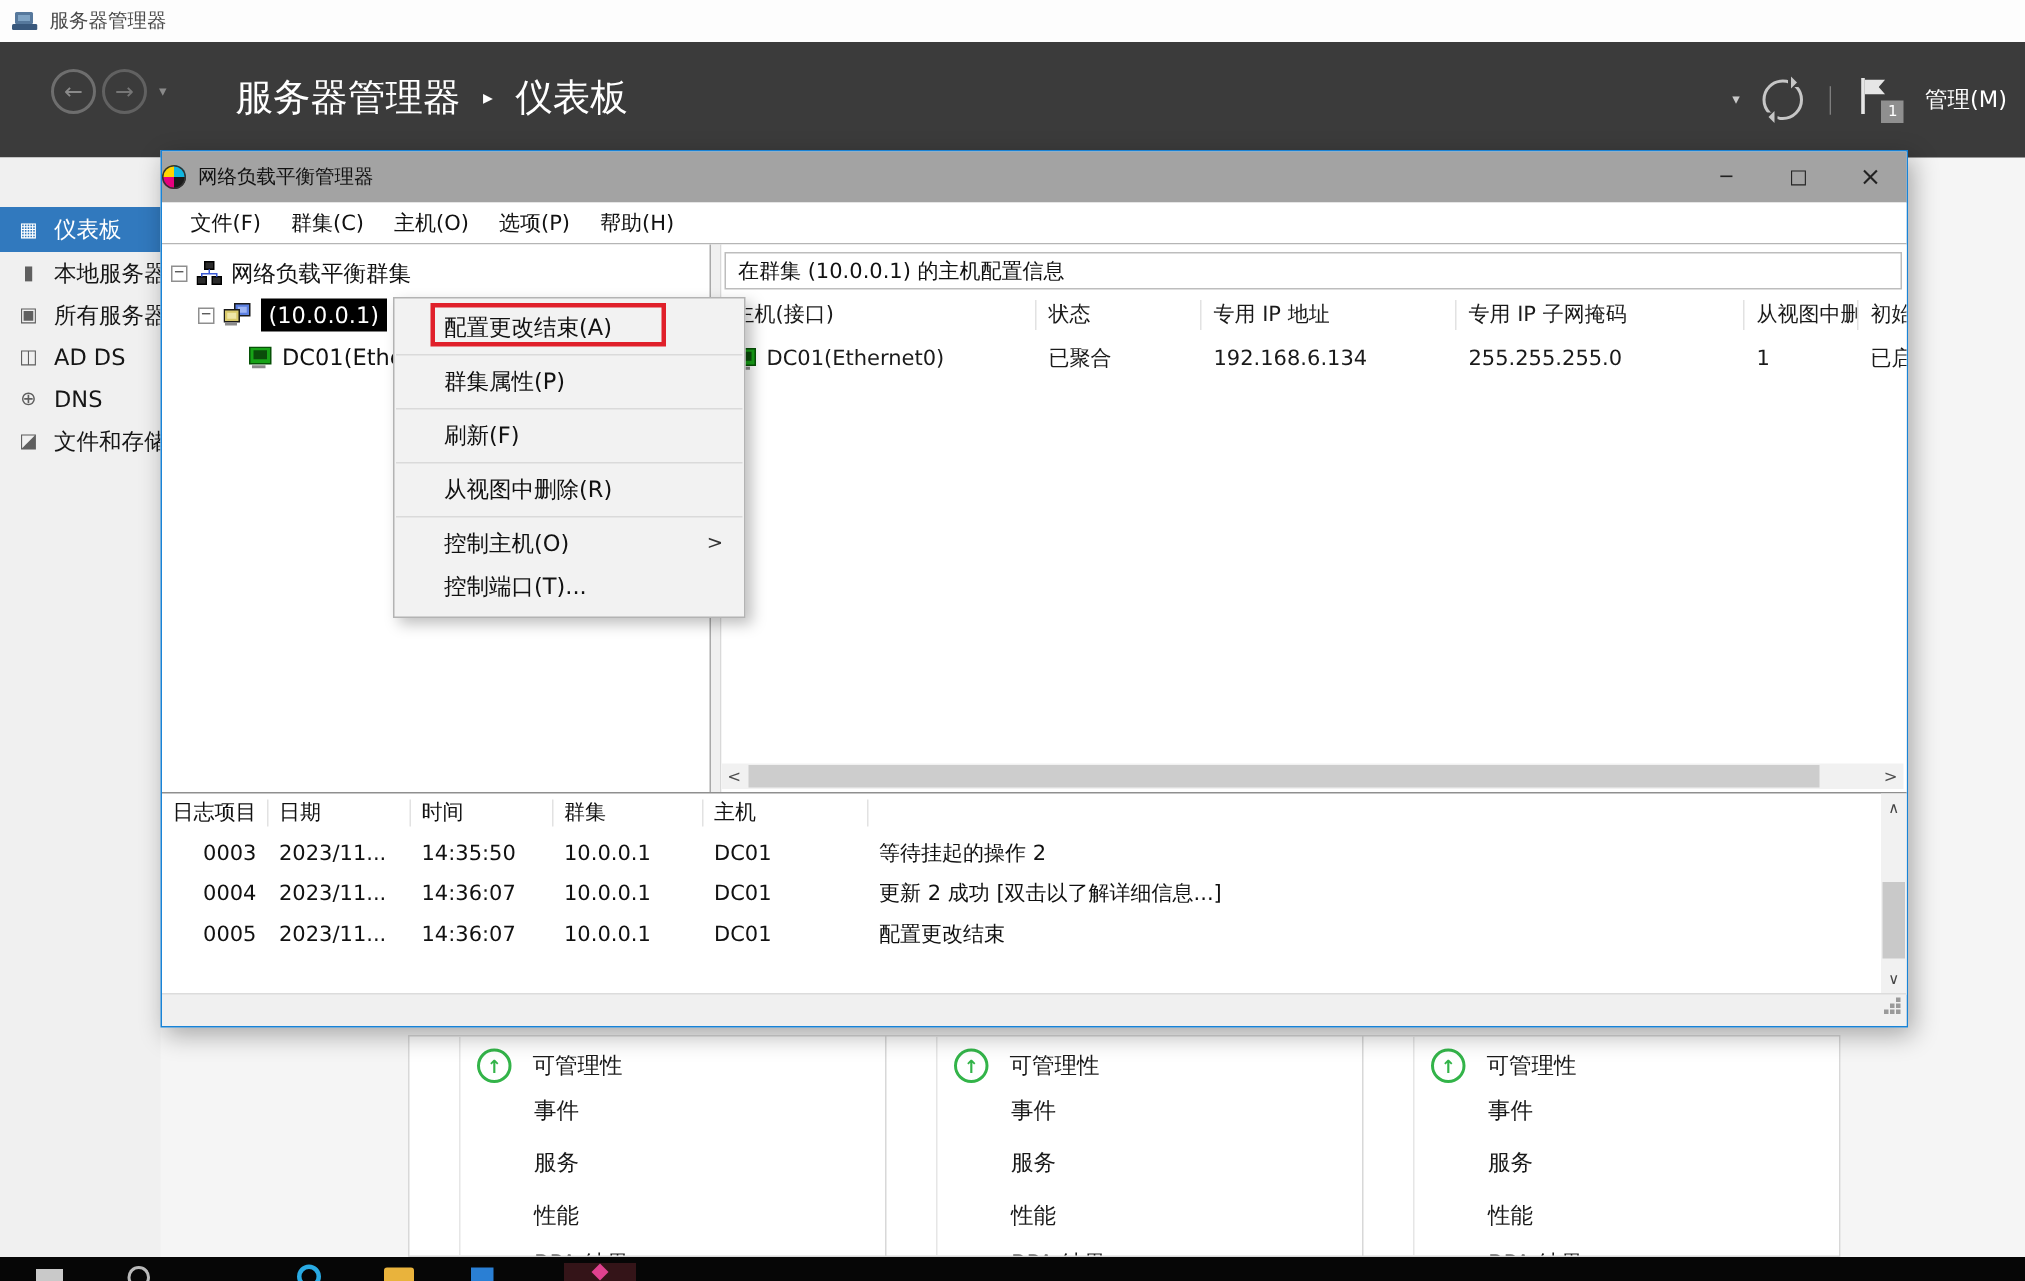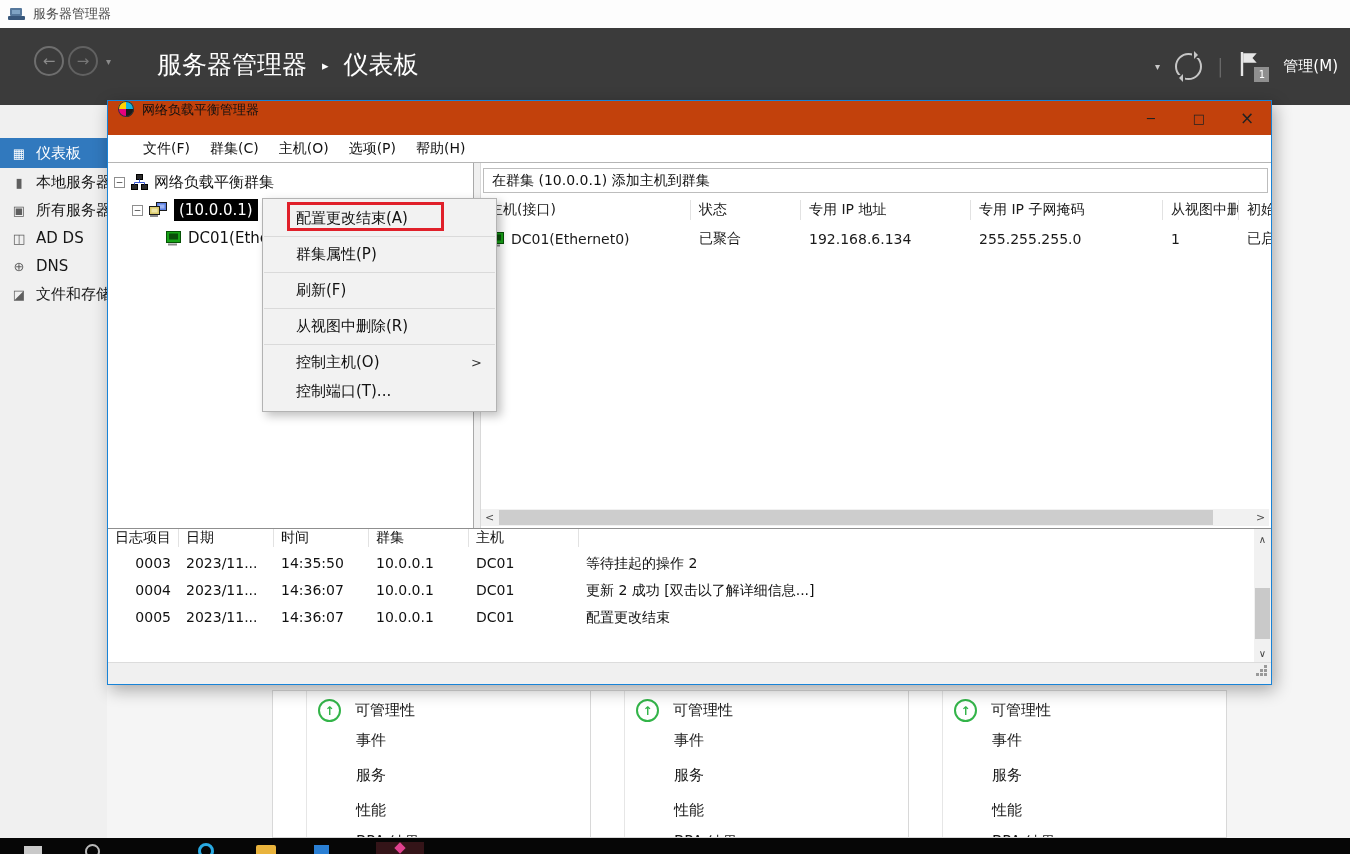--- a/index.html
+++ b/index.html
@@ -44,29 +44,29 @@
   .tile{position:absolute;top:690px;width:319px;height:148px;background:#fff;border:1px solid #d8d8d8;
     box-sizing:border-box;overflow:hidden}
   .tile-line{position:absolute;left:33px;top:0;bottom:0;width:1px;background:#e6e6e6}
   .tile-head{position:absolute;left:45px;top:8px;display:flex;align-items:center;gap:14px;font-size:15px;color:#1a1a1a}
   .tile-circle{width:19px;height:19px;border:2px solid #33b449;border-radius:50%;color:#33b449;
     display:flex;align-items:center;justify-content:center;font-size:12px;font-weight:bold;box-sizing:content-box}
   .tile-item{position:absolute;left:83px;font-size:15px;color:#1a1a1a}
   
   .nlb{position:absolute;left:107px;top:100px;width:1165px;height:585px;background:#f0f0f0;
     border:1px solid #1883d7;box-shadow:3px 5px 16px rgba(0,0,0,.32);z-index:10;box-sizing:border-box}
-  .nlb-titlebar{height:34px;background:#c2410c;display:flex;gap:8px;padding-left:10px;
+  .nlb-titlebar{height:34px;background:#a3a3a3;display:flex;align-items:center;gap:8px;
     font-size:13px;color:#111}
   .nlb-appicon{width:16px;height:16px;border-radius:50%;flex:none;
     background:conic-gradient(#10b6e0 0 25%,#1a1a1a 25% 50%,#e6007e 50% 75%,#ffd400 75%);
     box-shadow:inset 0 0 0 1px #333}
   .nlb-controls{margin-left:auto;display:flex;height:100%}
   .ctrl{width:48px;display:flex;align-items:center;justify-content:center;font-size:13px;color:#222}
   .ctrl.close{font-size:17px}
-  .nlb-menubar{height:27px;background:#fff;display:flex;align-items:center;padding-left:25px;font-size:14px;color:#111}
+  .nlb-menubar{height:27px;background:#fff;display:flex;align-items:center;padding-left:9px;font-size:14px;color:#111}
   .menu-item{padding:0 10px}
   .nlb-main{position:absolute;left:0;top:61px;width:100%;height:366px;background:#fff;
     border-top:1px solid #b5b5b5;display:flex;box-sizing:border-box}
   .tree-pane{width:366px;flex:none;border-right:1px solid #a9a9a9;box-sizing:border-box;padding-top:5px;background:#fff}
   .splitter{width:6px;flex:none;background:#f0f0f0;border-right:1px solid #d9d9d9}
   .list-pane{flex:1;position:relative;overflow:hidden;background:#fff}
   .trow{height:28px;display:flex;align-items:center;font-size:15px;color:#111;white-space:nowrap}
   .expander{width:11px;height:11px;flex:none;border:1px solid #8f8f8f;background:#fff;color:#333;
     font-size:9px;line-height:9px;text-align:center;margin-right:6px;box-sizing:border-box}
   .ticon{margin-right:6px;flex:none;display:inline-flex}
@@ -80,21 +80,21 @@
     border-right:1px solid #e2e2e2;overflow:hidden;white-space:nowrap}
   .rc{flex:none;box-sizing:border-box;padding-left:8px;display:flex;align-items:center;overflow:hidden;white-space:nowrap}
   .mc1{width:210px}.mc2{width:110px}.mc3{width:170px}.mc4{width:192px}.mc5{width:76px}.mc6{width:200px}
   .hscroll{position:absolute;left:0;right:2px;bottom:2px;height:17px;background:#f1f1f1}
   .harrow{position:absolute;top:0;width:17px;height:17px;display:flex;align-items:center;justify-content:center;
     font-size:11px;color:#4d4d4d}
   .hthumb{position:absolute;left:18px;right:56px;top:1px;height:15px;background:#cdcdcd}
   .nlb-log{position:absolute;left:0;top:427px;width:100%;height:135px;background:#fff;
     border-top:1px solid #8f8f8f;box-sizing:border-box}
   .log-inner{position:absolute;left:0;top:0;right:17px;bottom:0;overflow:hidden}
-  .lrow{display:flex;align-items:flex-start;font-size:14px;color:#111}
+  .lrow{display:flex;align-items:center;font-size:14px;color:#111}
   .lrow.hdr{height:26px}
   .lrow.data{height:27px}
   .lhc{flex:none;box-sizing:border-box;padding-left:7px;height:18px;display:flex;align-items:center;
     border-right:1px solid #e2e2e2;white-space:nowrap}
   .ldc{flex:none;box-sizing:border-box;padding-left:7px;display:flex;align-items:center;white-space:nowrap;overflow:hidden}
   .lc1{width:71px}.lc2{width:95px}.lc3{width:95px}.lc4{width:100px}.lc5{width:110px}.lc6{flex:1}
   .ldc.lc1{justify-content:flex-end;padding-right:8px;padding-left:0}
   .vscroll{position:absolute;right:0;top:0;bottom:0;width:17px;background:#f1f1f1}
   .varrow{position:absolute;left:0;width:17px;height:16px;display:flex;align-items:center;justify-content:center;
     font-size:10px;color:#444}
@@ -290,21 +290,21 @@
               <rect x="2" y="12.5" width="9" height="2" fill="#8a8a8a"></rect>
             </svg>
         </span>
         <span>DC01(Ethernet0)</span>
       </div>
     </div>
     <div class="splitter"></div>
 
     <div class="list-pane">
       <div class="info-bar">
-        <span>在群集 (10.0.0.1) 添加主机到群集</span>
+        <span>在群集 (10.0.0.1) 的主机配置信息</span>
       </div>
       <div class="cols hdr">
         <div class="hc mc1">主机(接口)</div>
         <div class="hc mc2">状态</div>
         <div class="hc mc3">专用 IP 地址</div>
         <div class="hc mc4">专用 IP 子网掩码</div>
         <div class="hc mc5">从视图中删除</div>
         <div class="hc mc6">初始主机状态</div>
       </div>
       <div class="cols datarow">

